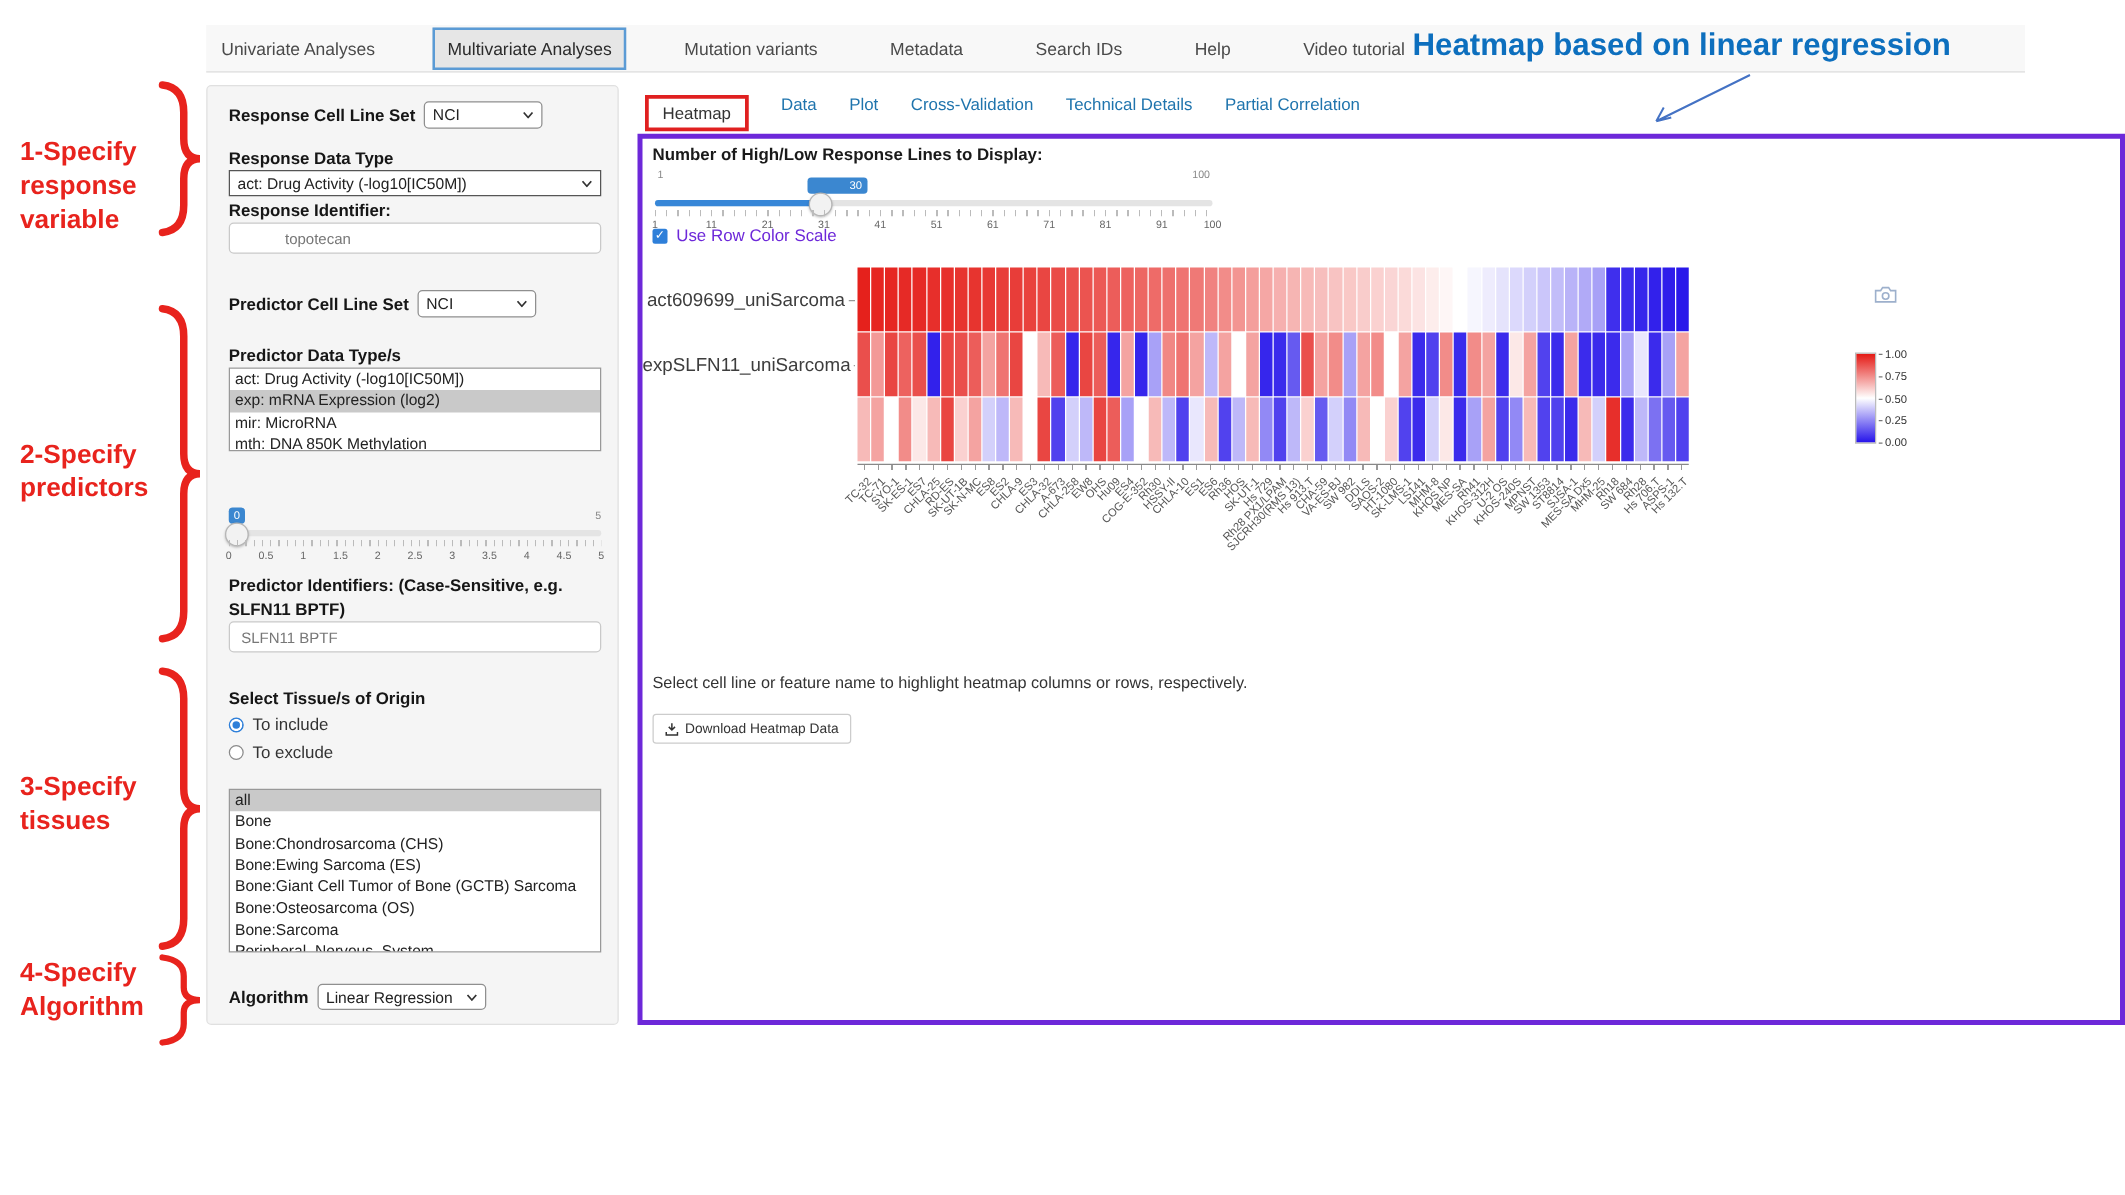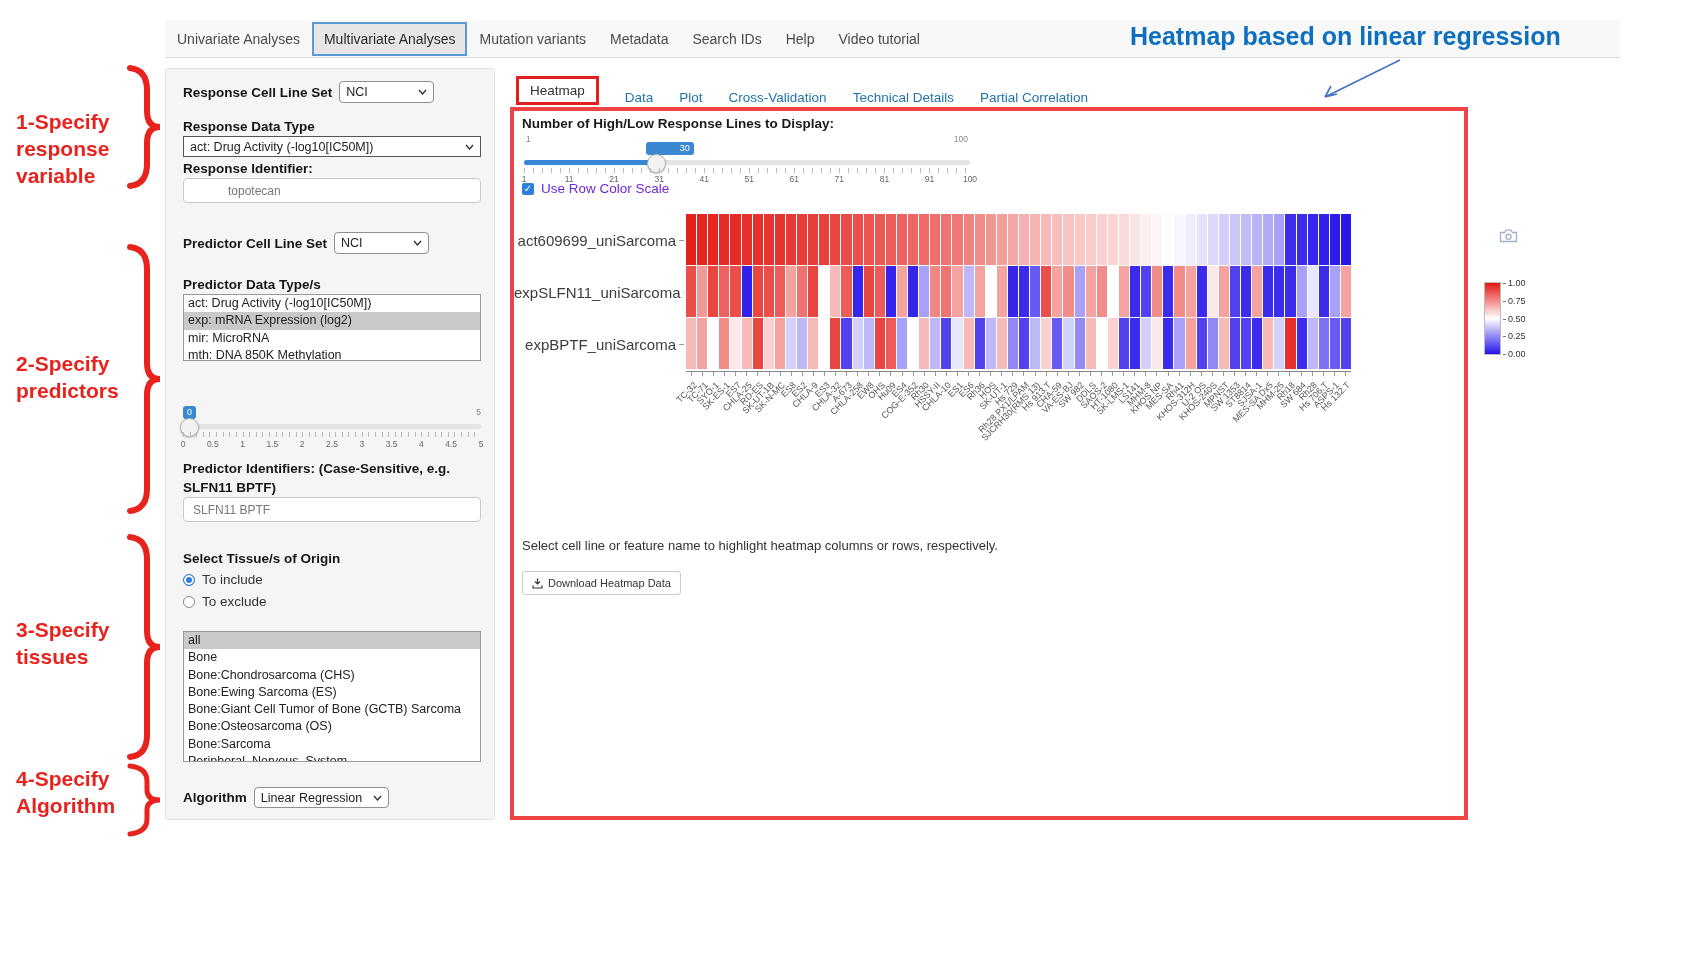--- a/index.html
+++ b/index.html
@@ -2,21 +2,21 @@
 <html><head>
 <meta charset="utf-8">
 <style>
   html,body{margin:0;padding:0;background:#fff;}
   body{width:1700px;height:956px;position:relative;overflow:hidden;
        font-family:"Liberation Sans","DejaVu Sans",sans-serif;color:#222;}
   .abs{position:absolute;}
 
   
   #top-nav{left:165px;top:20px;width:1455px;height:37px;display:flex;align-items:center;
-           background:#f8f8f8;border-bottom:1px solid #ddd;}
+           background:#f8f8f8;border-bottom:1px solid #ddd;gap:34px;}
   .nav-tab{padding:9px 12px;font-size:14px;color:#4a4a4a;white-space:nowrap;cursor:pointer;}
   .nav-tab.active{background:#e6e6e6;border:2px solid #5b9bd5;color:#2b2b2b;padding:7px 10px;}
 
   
   .step-label{color:#e8231d;font-weight:bold;font-size:21px;line-height:27px;}
   .brace{stroke:#e8231d;fill:none;}
   #heatmap-annot-title{left:1130px;top:22px;width:480px;font-size:25px;font-weight:bold;
         color:#0d6fbe;white-space:nowrap;}
 
   
@@ -42,24 +42,24 @@
   .handle{width:17px;height:17px;border-radius:50%;background:#f2f2f2;border:1px solid #b5b5b5;
           position:absolute;box-shadow:0 1px 2px rgba(0,0,0,.25);cursor:pointer;}
   .badge{position:absolute;background:#3b87d0;color:#fff;font-size:9px;border-radius:3px;
          padding:1px 4px;line-height:11px;}
   .tickstrip{position:absolute;height:5px;left:0;right:0;
      background-image:repeating-linear-gradient(to right,#bbb 0 1px,transparent 1px 9px);}
   .tlab{position:absolute;font-size:8.5px;color:#666;transform:translateX(-50%);}
   .minmax{font-size:8.5px;color:#888;position:absolute;}
 
   
-  #main-tabs{left:516px;top:76px;display:flex;align-items:flex-end;gap:26px;}
+  #main-tabs{left:516px;top:76px;display:flex;align-items:flex-start;gap:26px;}
   .tab{font-size:13.5px;color:#1f74ad;cursor:pointer;white-space:nowrap;}
   .tab.active{color:#333;border:3px solid #e02020;padding:4px 11px;background:#fff;}
-  #heatmap-panel{left:510px;top:107px;width:958px;height:713px;border:4px solid #ef4444;
+  #heatmap-panel{left:510px;top:107px;width:1190px;height:713px;border:4px solid #6d28d9;
                  box-sizing:border-box;background:#fff;}
   #display-slider-label{left:8px;top:5px;font-size:13.5px;font-weight:bold;color:#1a1a1a;position:absolute;}
   #resp-slider{position:absolute;left:10px;top:23px;width:446px;height:48px;}
   #row-scale-row{position:absolute;left:8px;top:70px;display:flex;align-items:center;gap:7px;}
   .checkbox{width:12px;height:12px;background:#2e7fd9;border-radius:2px;color:#fff;font-size:10px;
             line-height:12px;text-align:center;cursor:pointer;}
   #heat-plot{position:absolute;left:172px;top:103px;width:665px;height:156px;}
   .heat-row{position:absolute;left:0;width:665px;height:51px;display:grid;
             grid-template-columns:repeat(60,1fr);gap:1px;}
   .heat-cell{height:100%;}
@@ -274,21 +274,20 @@
   </div>
 
   <div id="row-scale-row">
     <span class="checkbox">✓</span>
     <span style="font-size:13.5px;color:#6d28d9;">Use Row Color Scale</span>
   </div>
 
   <div id="row-labels">
       <div class="row-label">act609699_uniSarcoma</div>
       <div class="row-label">expSLFN11_uniSarcoma</div>
-      <div class="row-label">expBPTF_uniSarcoma</div>
     </div>
   <div id="heat-plot">
       <div class="heat-row" style="top: 0px;">
         <div class="heat-cell" style="background: rgb(229, 33, 28);"></div>
         <div class="heat-cell" style="background: rgb(230, 38, 33);"></div>
         <div class="heat-cell" style="background: rgb(230, 38, 33);"></div>
         <div class="heat-cell" style="background: rgb(230, 42, 38);"></div>
         <div class="heat-cell" style="background: rgb(230, 42, 38);"></div>
         <div class="heat-cell" style="background: rgb(231, 47, 43);"></div>
         <div class="heat-cell" style="background: rgb(231, 47, 43);"></div>

